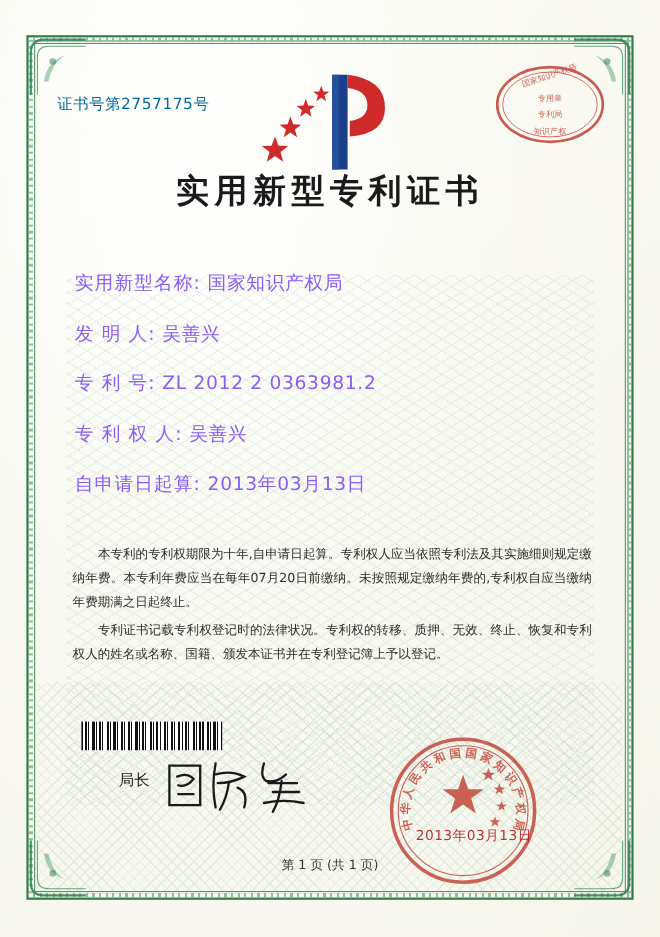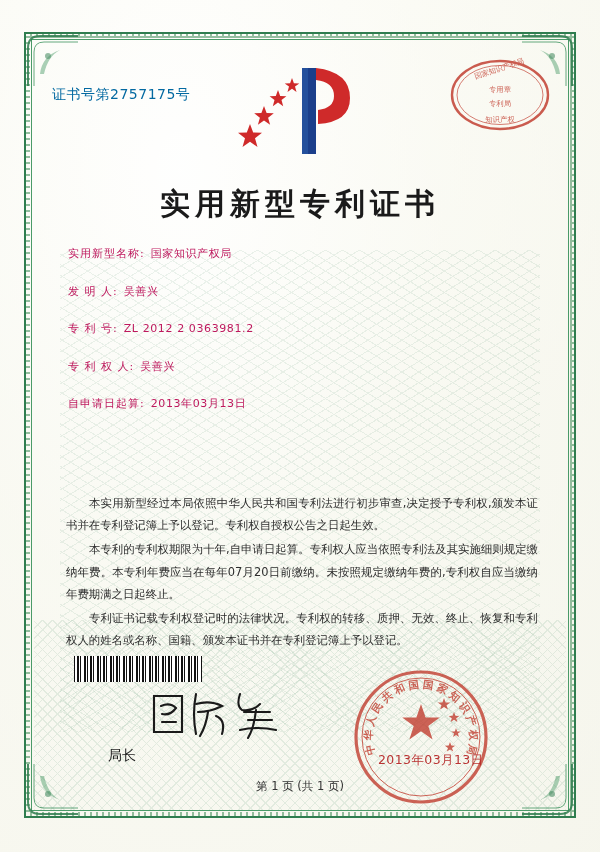--- a/index.html
+++ b/index.html
@@ -134,42 +134,42 @@
     width: 104px;
     height: 78px;
     opacity: 0.82;
   }
 
   
   .title {
     position: absolute;
     left: 0;
     right: 0;
-    top: 184px;
+    top: 154px;
     text-align: center;
     font-size: 30px;
     font-weight: bold;
     letter-spacing: 5px;
     color: #1a1a1a;
     font-family: "DejaVu Sans", "Liberation Sans", sans-serif;
   }
 
   
   .fields {
     position: absolute;
     left: 68px;
     top: 246px;
     right: 68px;
   }
   .field-row {
     display: flex;
     align-items: baseline;
     margin-bottom: 22.5px;
-    font-size: 11px;
-    color: #be185d;
+    font-size: 17px;
+    color: #8b5cf6;
     font-family: "DejaVu Sans", "Liberation Sans", sans-serif;
   }
   .field-label {
     white-space: nowrap;
     letter-spacing: 1px;
   }
   .field-value {
     margin-left: 6px;
     letter-spacing: 0.6px;
   }
@@ -202,21 +202,21 @@
       #111 0px, #111 1px, #fff 1px, #fff 3px,
       #111 3px, #111 5px, #fff 5px, #fff 6px,
       #111 6px, #111 7px, #fff 7px, #fff 10px,
       #111 10px, #111 12px, #fff 12px, #fff 13px);
   }
 
   
   .director {
     position: absolute;
     left: 108px;
-    top: 747px;
+    top: 701px;
     font-size: 14px;
     color: #222;
     font-family: "DejaVu Sans", "Liberation Sans", sans-serif;
     text-align: center;
   }
   .signature {
     position: absolute;
     left: 148px;
     top: 686px;
     width: 140px;
@@ -349,21 +349,20 @@
       <span class="field-label">专 利 权 人:</span>
       <span class="field-value">吴善兴</span>
     </div>
     <div class="field-row">
       <span class="field-label">自申请日起算:</span>
       <span class="field-value">2013年03月13日</span>
     </div>
   </div>
 
   <div class="body-text">
-    <p>本实用新型经过本局依照中华人民共和国专利法进行初步审查,决定授予专利权,颁发本证书并在专利登记簿上予以登记。专利权自授权公告之日起生效。</p>
     <p>本专利的专利权期限为十年,自申请日起算。专利权人应当依照专利法及其实施细则规定缴纳年费。本专利年费应当在每年07月20日前缴纳。未按照规定缴纳年费的,专利权自应当缴纳年费期满之日起终止。</p>
     <p>专利证书记载专利权登记时的法律状况。专利权的转移、质押、无效、终止、恢复和专利权人的姓名或名称、国籍、颁发本证书并在专利登记簿上予以登记。</p>
   </div>
 
   <div class="barcode"></div>
 
   <div class="director">局长</div>
   <div class="signature">
     <svg width="140" height="58" viewBox="0 0 140 58">
       <g fill="none" stroke="#1a1a1a" stroke-width="2.1" stroke-linecap="round">

